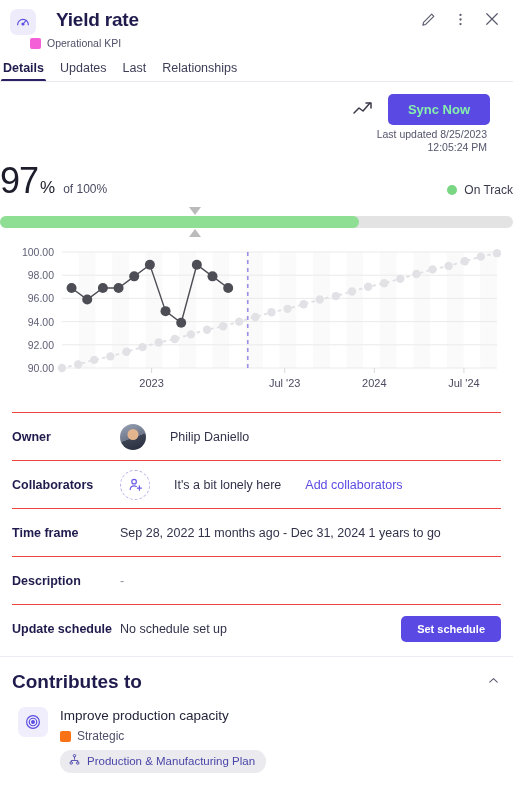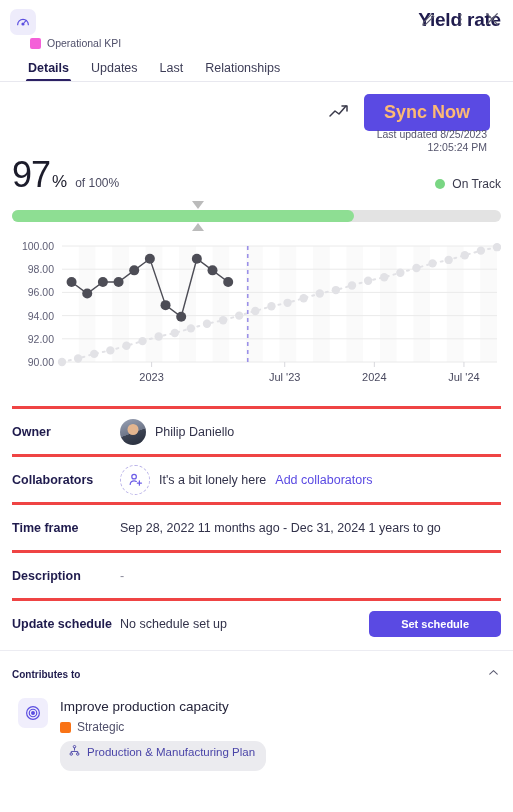--- a/index.html
+++ b/index.html
@@ -7,60 +7,60 @@
     width: 513px; height: 812px;
     background: #ffffff;
     font-family: "Liberation Sans", sans-serif;
     color: #262338;
     overflow: hidden;
   }
   .page { position: relative; width: 513px; height: 812px; }
 
   
   .header { position: relative; padding: 8px 12px 0 10px; height: 52px; }
-  .title-row { display: flex; align-items: flex-start; gap: 20px; justify-content: space-between; }
+  .title-row { display: flex; align-items: flex-start; gap: 20px; }
   .kpi-icon {
     width: 26px; height: 26px; border-radius: 7px;
     background: #eeecfb; display: flex; align-items: center; justify-content: center;
     flex: 0 0 auto; margin-top: 1px;
   }
   .title-text { font-size: 19px; font-weight: bold; color: #1f1b4d; letter-spacing: -.2px; line-height: 24px; }
   .badge-row { display: flex; align-items: center; gap: 6px; margin-left: 20px; margin-top: 2px; }
   .badge-swatch { width: 11px; height: 11px; border-radius: 2px; }
   .badge-label { font-size: 10.5px; color: #50506b; }
 
   .hdr-actions { position: absolute; top: 6px; right: 8px; display: flex; align-items: center; gap: 6px; }
   .icon-btn {
     width: 26px; height: 26px; display: flex; align-items: center; justify-content: center;
     border-radius: 4px; cursor: pointer; color: #5a5a6e;
   }
 
   
-  .tabs { position: relative; display: flex; gap: 22px; padding: 0 28px; height: 30px; align-items: flex-end; }
+  .tabs { position: relative; display: flex; gap: 16px; padding: 0 3px; height: 30px; align-items: flex-end; }
   .tab { font-size: 12.5px; color: #3d3d57; padding-bottom: 7px; cursor: pointer; position: relative; }
   .tab.active { color: #1f1b4d; font-weight: bold; }
   .tab.active::after {
     content: ""; position: absolute; left: -2px; right: -2px; bottom: 0;
     height: 3px; background: #2b2063; border-radius: 2px;
   }
   .tabs-rule { position: absolute; left: 0; right: 0; bottom: 0; height: 1px; background: #e8e8ef; }
 
   
   .sync-area { position: relative; height: 60px; margin-top: 12px; }
   .sync-row { position: absolute; right: 23px; top: 0; display: flex; align-items: center; gap: 12px; }
   .trend-icon { color: #3a3a4a; }
   .sync-btn {
-    background: #5a4ae3; color: #fdba74; border: none; border-radius: 5px;
-    font-size: 18px; font-weight: bold; font-family: inherit;
+    background: #5a4ae3; color: #86efac; border: none; border-radius: 5px;
+    font-size: 13px; font-weight: bold; font-family: inherit;
     padding: 8px 20px; cursor: pointer; white-space: nowrap;
   }
   .sync-meta { position: absolute; right: 26px; top: 34px; text-align: right; font-size: 10.5px; color: #55556d; line-height: 13px; }
 
   
-  .progress-area { position: relative; padding: 0 12px; margin-top: 2px; }
+  .progress-area { position: relative; padding: 0 0; margin-top: 8px; }
   .pct-row { display: flex; align-items: flex-end; justify-content: space-between; }
   .pct-left { display: flex; align-items: baseline; gap: 2px; }
   .pct-num { font-size: 36px; font-weight: 300; color: #1c1c2b; line-height: 38px; letter-spacing: -1px; }
   .pct-sym { font-size: 17px; font-weight: 300; color: #1c1c2b; }
   .pct-of { font-size: 12px; color: #4a4a60; margin-left: 6px; }
   .status { display: flex; align-items: center; gap: 7px; font-size: 12px; color: #3a3a4d; padding-bottom: 3px; }
   .status-dot { width: 10px; height: 10px; border-radius: 50%; background: #79d683; }
 
   .bar-wrap { position: relative; margin-top: 16px; height: 12px; }
   .bar-track { position: absolute; inset: 0; background: #e3e3e3; border-radius: 6px; }
@@ -69,67 +69,67 @@
   .marker.up { top: -9px; border-top: 8px solid #bbbbbb; }
   .marker.down { bottom: -9px; border-bottom: 8px solid #bbbbbb; }
 
   
   .chart-area { position: relative; margin: 18px 12px 0 12px; height: 150px; }
   .chart-svg { display: block; }
 
   
   .rows { margin-top: 16px; padding: 0 12px; }
   .row {
-    display: flex; align-items: center; border-top: 3px solid #ef4444;
+    display: flex; align-items: center; border-top: 1px solid #ef4444;
     min-height: 48px; padding: 6px 0;
   }
   .row-label { width: 108px; flex: 0 0 108px; font-size: 12.5px; font-weight: bold; color: #1f1b4d; }
-  .row-value { flex: 1; font-size: 12.5px; color: #32324a; display: flex; align-items: center; gap: 9px; }
+  .row-value { flex: 1; font-size: 12.5px; color: #32324a; display: flex; align-items: center; gap: 24px; }
   .avatar {
     width: 26px; height: 26px; border-radius: 50%; flex: 0 0 auto; overflow: hidden;
     background: linear-gradient(160deg,#9aa2b5 0%,#6e7689 52%,#3c4353 53%,#262c3a 100%);
     position: relative;
   }
   .avatar::after {
     content: ""; position: absolute; left: 50%; top: 20%; transform: translateX(-50%);
     width: 11px; height: 11px; border-radius: 50%; background: #e3b58f;
   }
   .collab-icon {
     width: 30px; height: 30px; border-radius: 50%; flex: 0 0 auto;
     border: 1px dashed #b9b2e8; display: flex; align-items: center; justify-content: center;
     color: #6b5ce7;
   }
   .link { color: #5a4ae3; cursor: pointer; }
   .set-schedule-btn {
     margin-left: auto; background: #5a4ae3; color: #fff; border: none; border-radius: 5px;
-    font-size: 11px; font-weight: bold; font-family: inherit; padding: 7px 32px; cursor: pointer;
+    font-size: 11px; font-weight: bold; font-family: inherit; padding: 7px 16px; cursor: pointer;
   }
   .dash { color: #8b8b9c; }
 
   
   .contrib { margin-top: 4px; padding: 0 12px; border-top: 1px solid #ececf2; }
   .contrib-head {
     display: flex; align-items: center; justify-content: space-between;
     padding: 14px 0 8px 0; cursor: pointer;
   }
-  .contrib-title { font-size: 10px; font-weight: bold; color: #1f1b4d; }
+  .contrib-title { font-size: 19px; font-weight: bold; color: #1f1b4d; }
   .chev { color: #5a5a70; }
   .contrib-item { display: flex; gap: 12px; padding: 6px 0 0 6px; }
   .goal-icon {
     width: 30px; height: 30px; border-radius: 7px; background: #f0eefc;
     display: flex; align-items: center; justify-content: center; flex: 0 0 auto;
     color: #5b4ee0;
   }
   .goal-name { font-size: 13.5px; color: #24243a; line-height: 18px; cursor: pointer; }
   .goal-badge { display: flex; align-items: center; gap: 6px; margin-top: 4px; }
   .goal-sw { width: 11px; height: 11px; border-radius: 2px; }
   .goal-badge-label { font-size: 12px; color: #50506b; }
   .plan-chip {
     display: inline-flex; align-items: center; gap: 6px; margin-top: 7px;
-    background: #ebebef; border-radius: 11px; padding: 3px 11px 12px 8px;
+    background: #ebebef; border-radius: 11px; padding: 3px 11px 5px 8px;
     font-size: 11.5px; color: #4a45a8; cursor: pointer;
   }
 </style>
 </head>
 <body>
 
 <div class="page">
 
   <div class="header">
     <div class="title-row">

